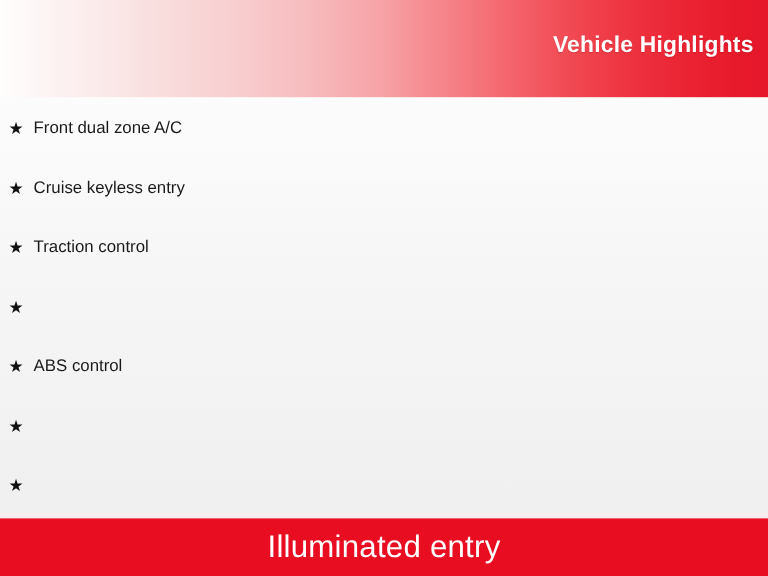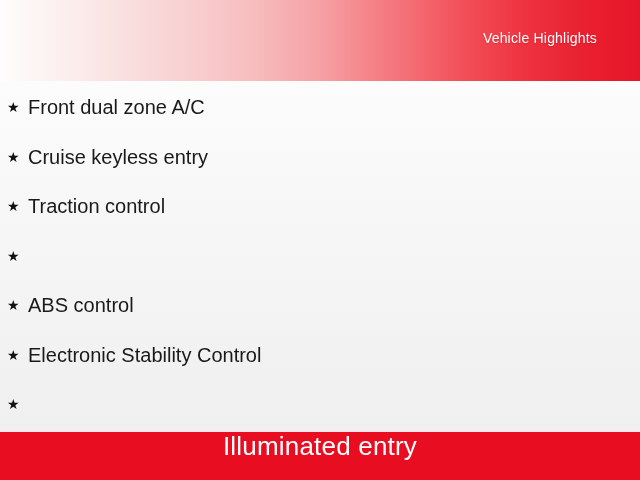--- a/index.html
+++ b/index.html
@@ -46,24 +46,24 @@
         #ea2232 90%,
         #e71a2b 96%,
         #e5162a 100%);
     display: flex;
     align-items: center;
     justify-content: flex-end;
   }
 
   #header-title {
     color: #ffffff;
-    font-size: 14px;
-    font-weight: normal;
+    font-size: 19px;
+    font-weight: bold;
     letter-spacing: 0.2px;
-    padding-right: 43px;
+    padding-right: 12px;
     margin-top: -6px;
     white-space: nowrap;
     text-shadow: 0 1px 1px rgba(120,0,10,0.25);
   }
 
   
   #features {
     position: absolute;
     top: 81px;
     left: 0;
@@ -91,35 +91,35 @@
     width: 21px;
     flex: 0 0 21px;
     color: #111111;
     font-size: 14px;
     line-height: 1;
     text-align: left;
   }
 
   .feature-label {
     color: #1a1a1a;
-    font-size: 20px;
+    font-size: 14px;
     line-height: 1.1;
     white-space: nowrap;
   }
 
   
   #footer {
     position: absolute;
     left: 0;
     top: 432px;
     width: 640px;
     height: 48px;
     background: #e80d20;
     display: flex;
-    align-items: flex-start;
+    align-items: center;
     justify-content: center;
   }
 
   #footer-text {
     color: #ffffff;
     font-size: 26px;
     font-weight: normal;
     letter-spacing: 0.2px;
     white-space: nowrap;
     margin-top: -1px;
@@ -165,21 +165,20 @@
       <span class="bullet-star">★</span>
     </li>
 
     <li class="feature-row" style="top:210px;">
       <span class="bullet-star">★</span>
       <span class="feature-label">ABS control</span>
     </li>
 
     <li class="feature-row" style="top:260px;">
       <span class="bullet-star">★</span>
-      <span class="feature-label">Electronic Stability Control</span>
     </li>
 
     <li class="feature-row" style="top:309px;">
       <span class="bullet-star">★</span>
     </li>
 
   </ul>
 
   <div id="footer-topline"></div>
 

